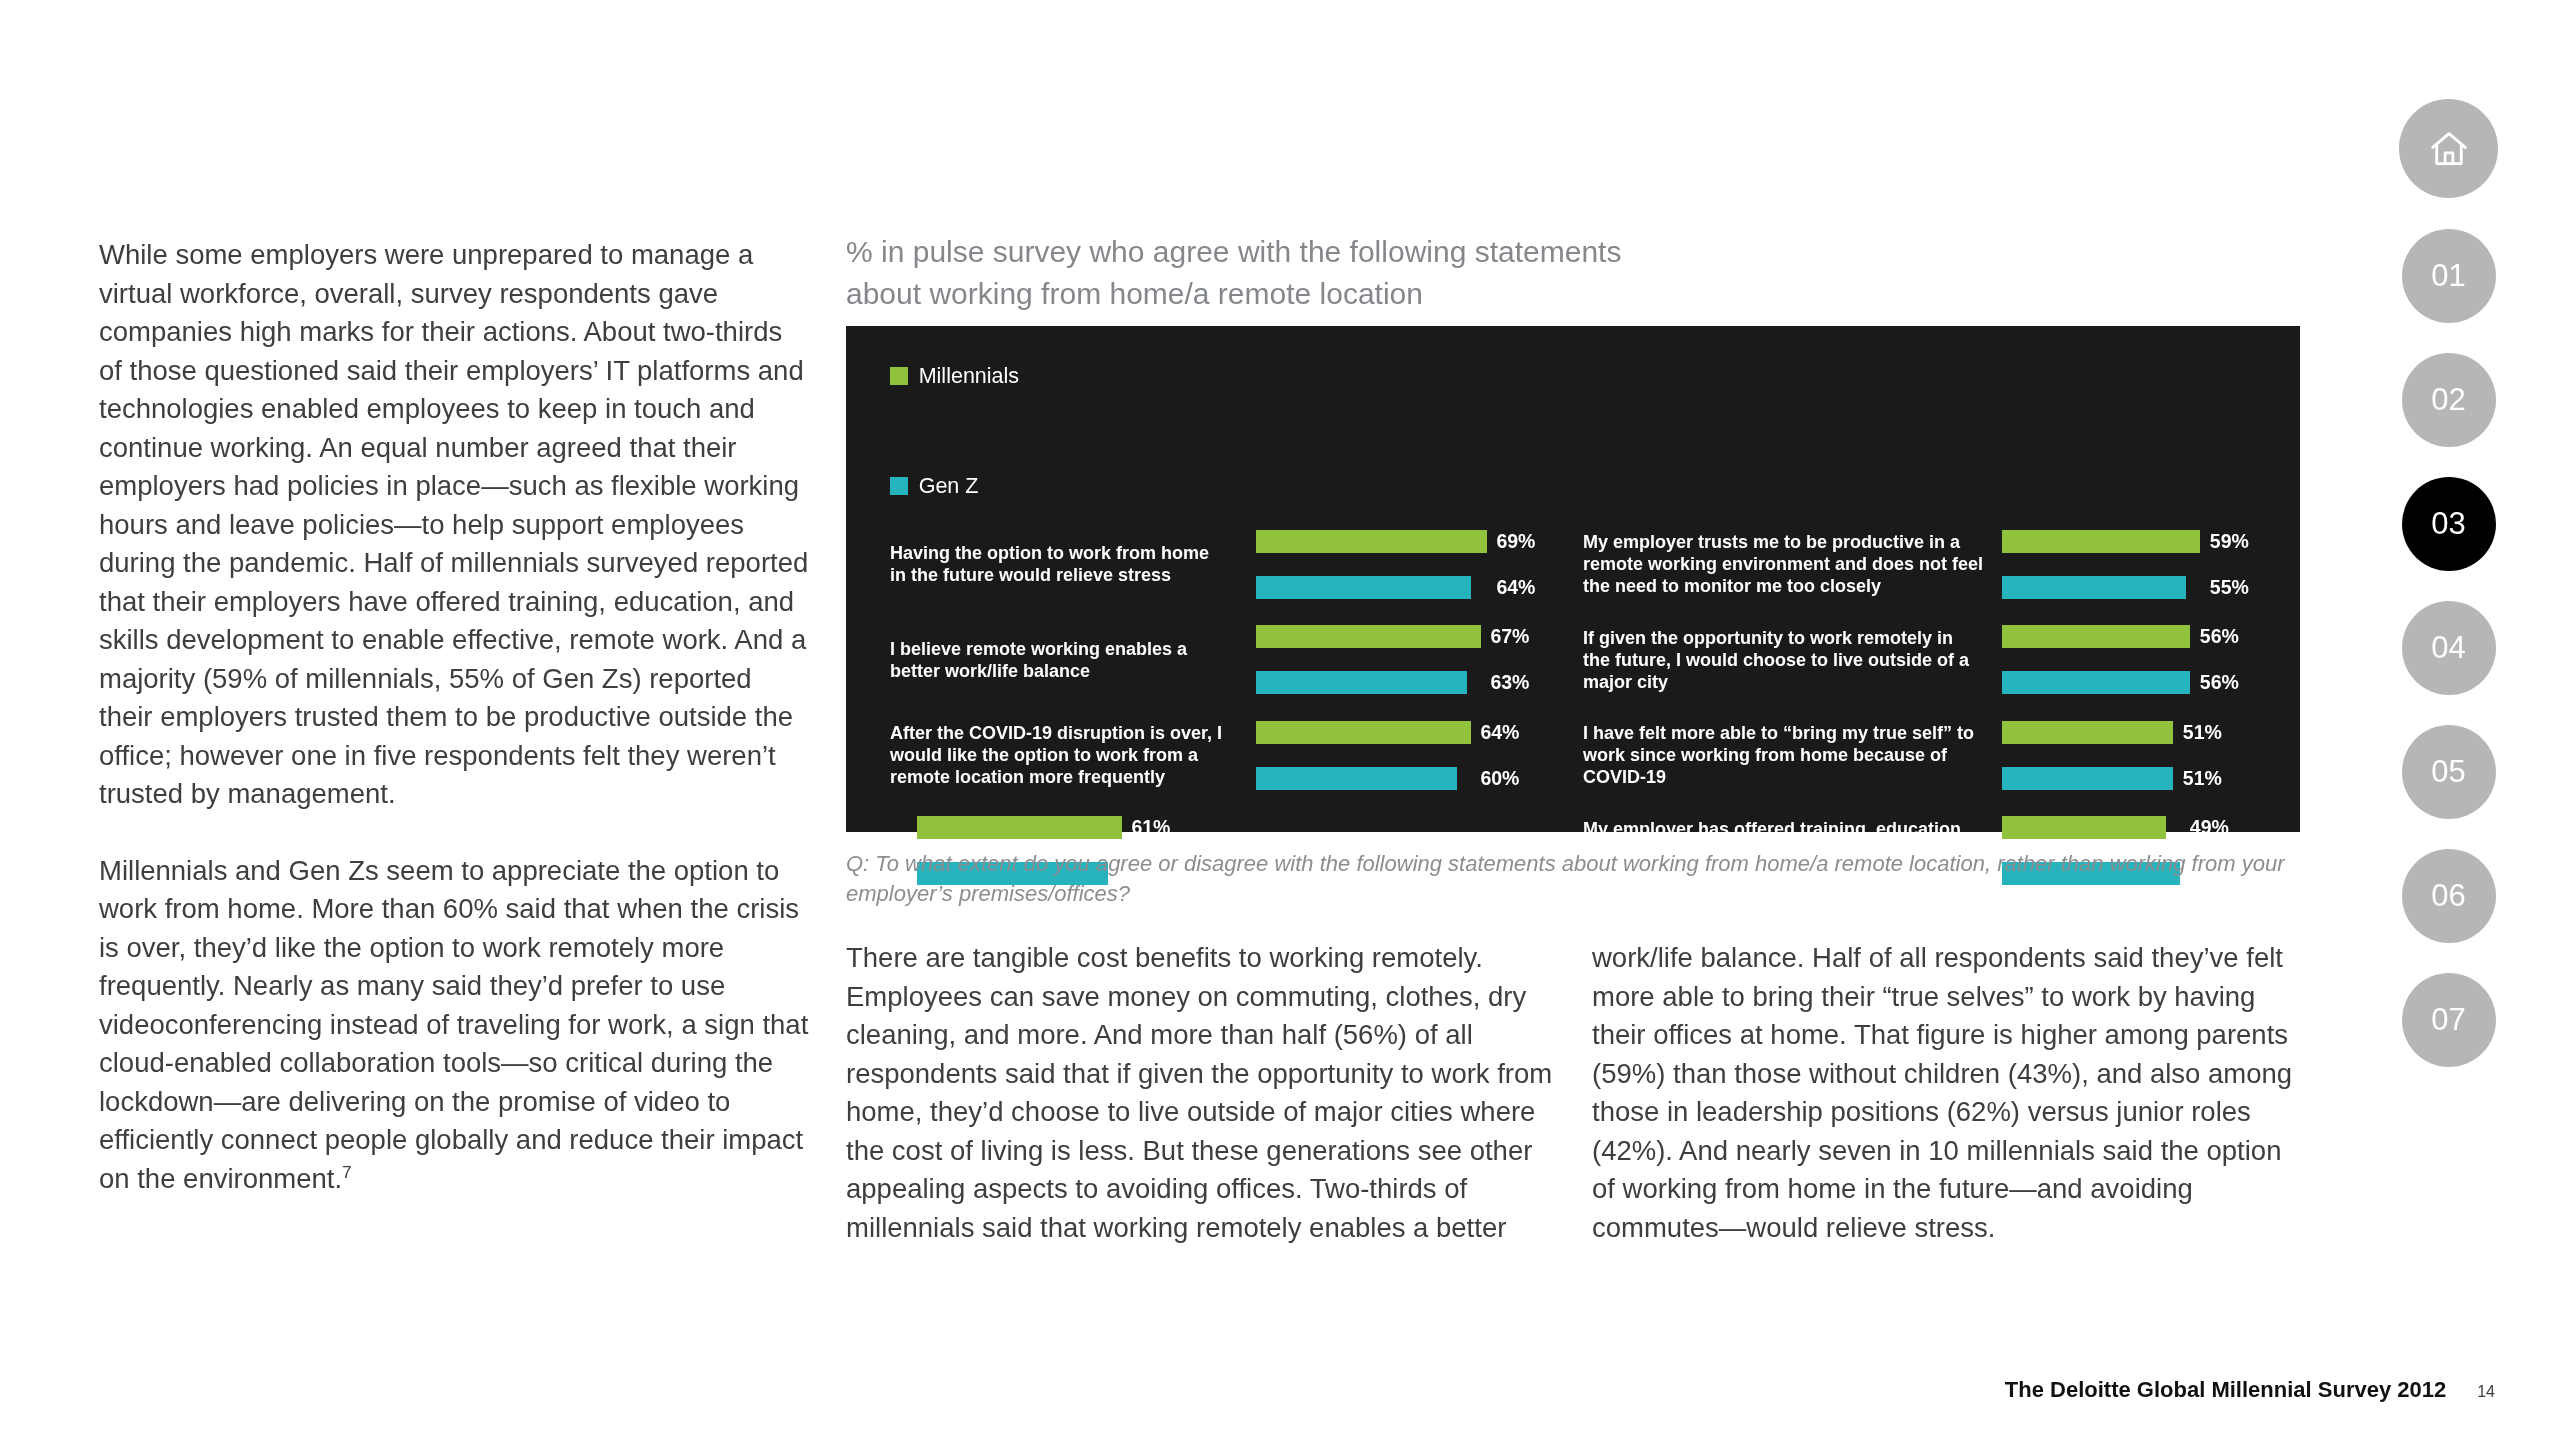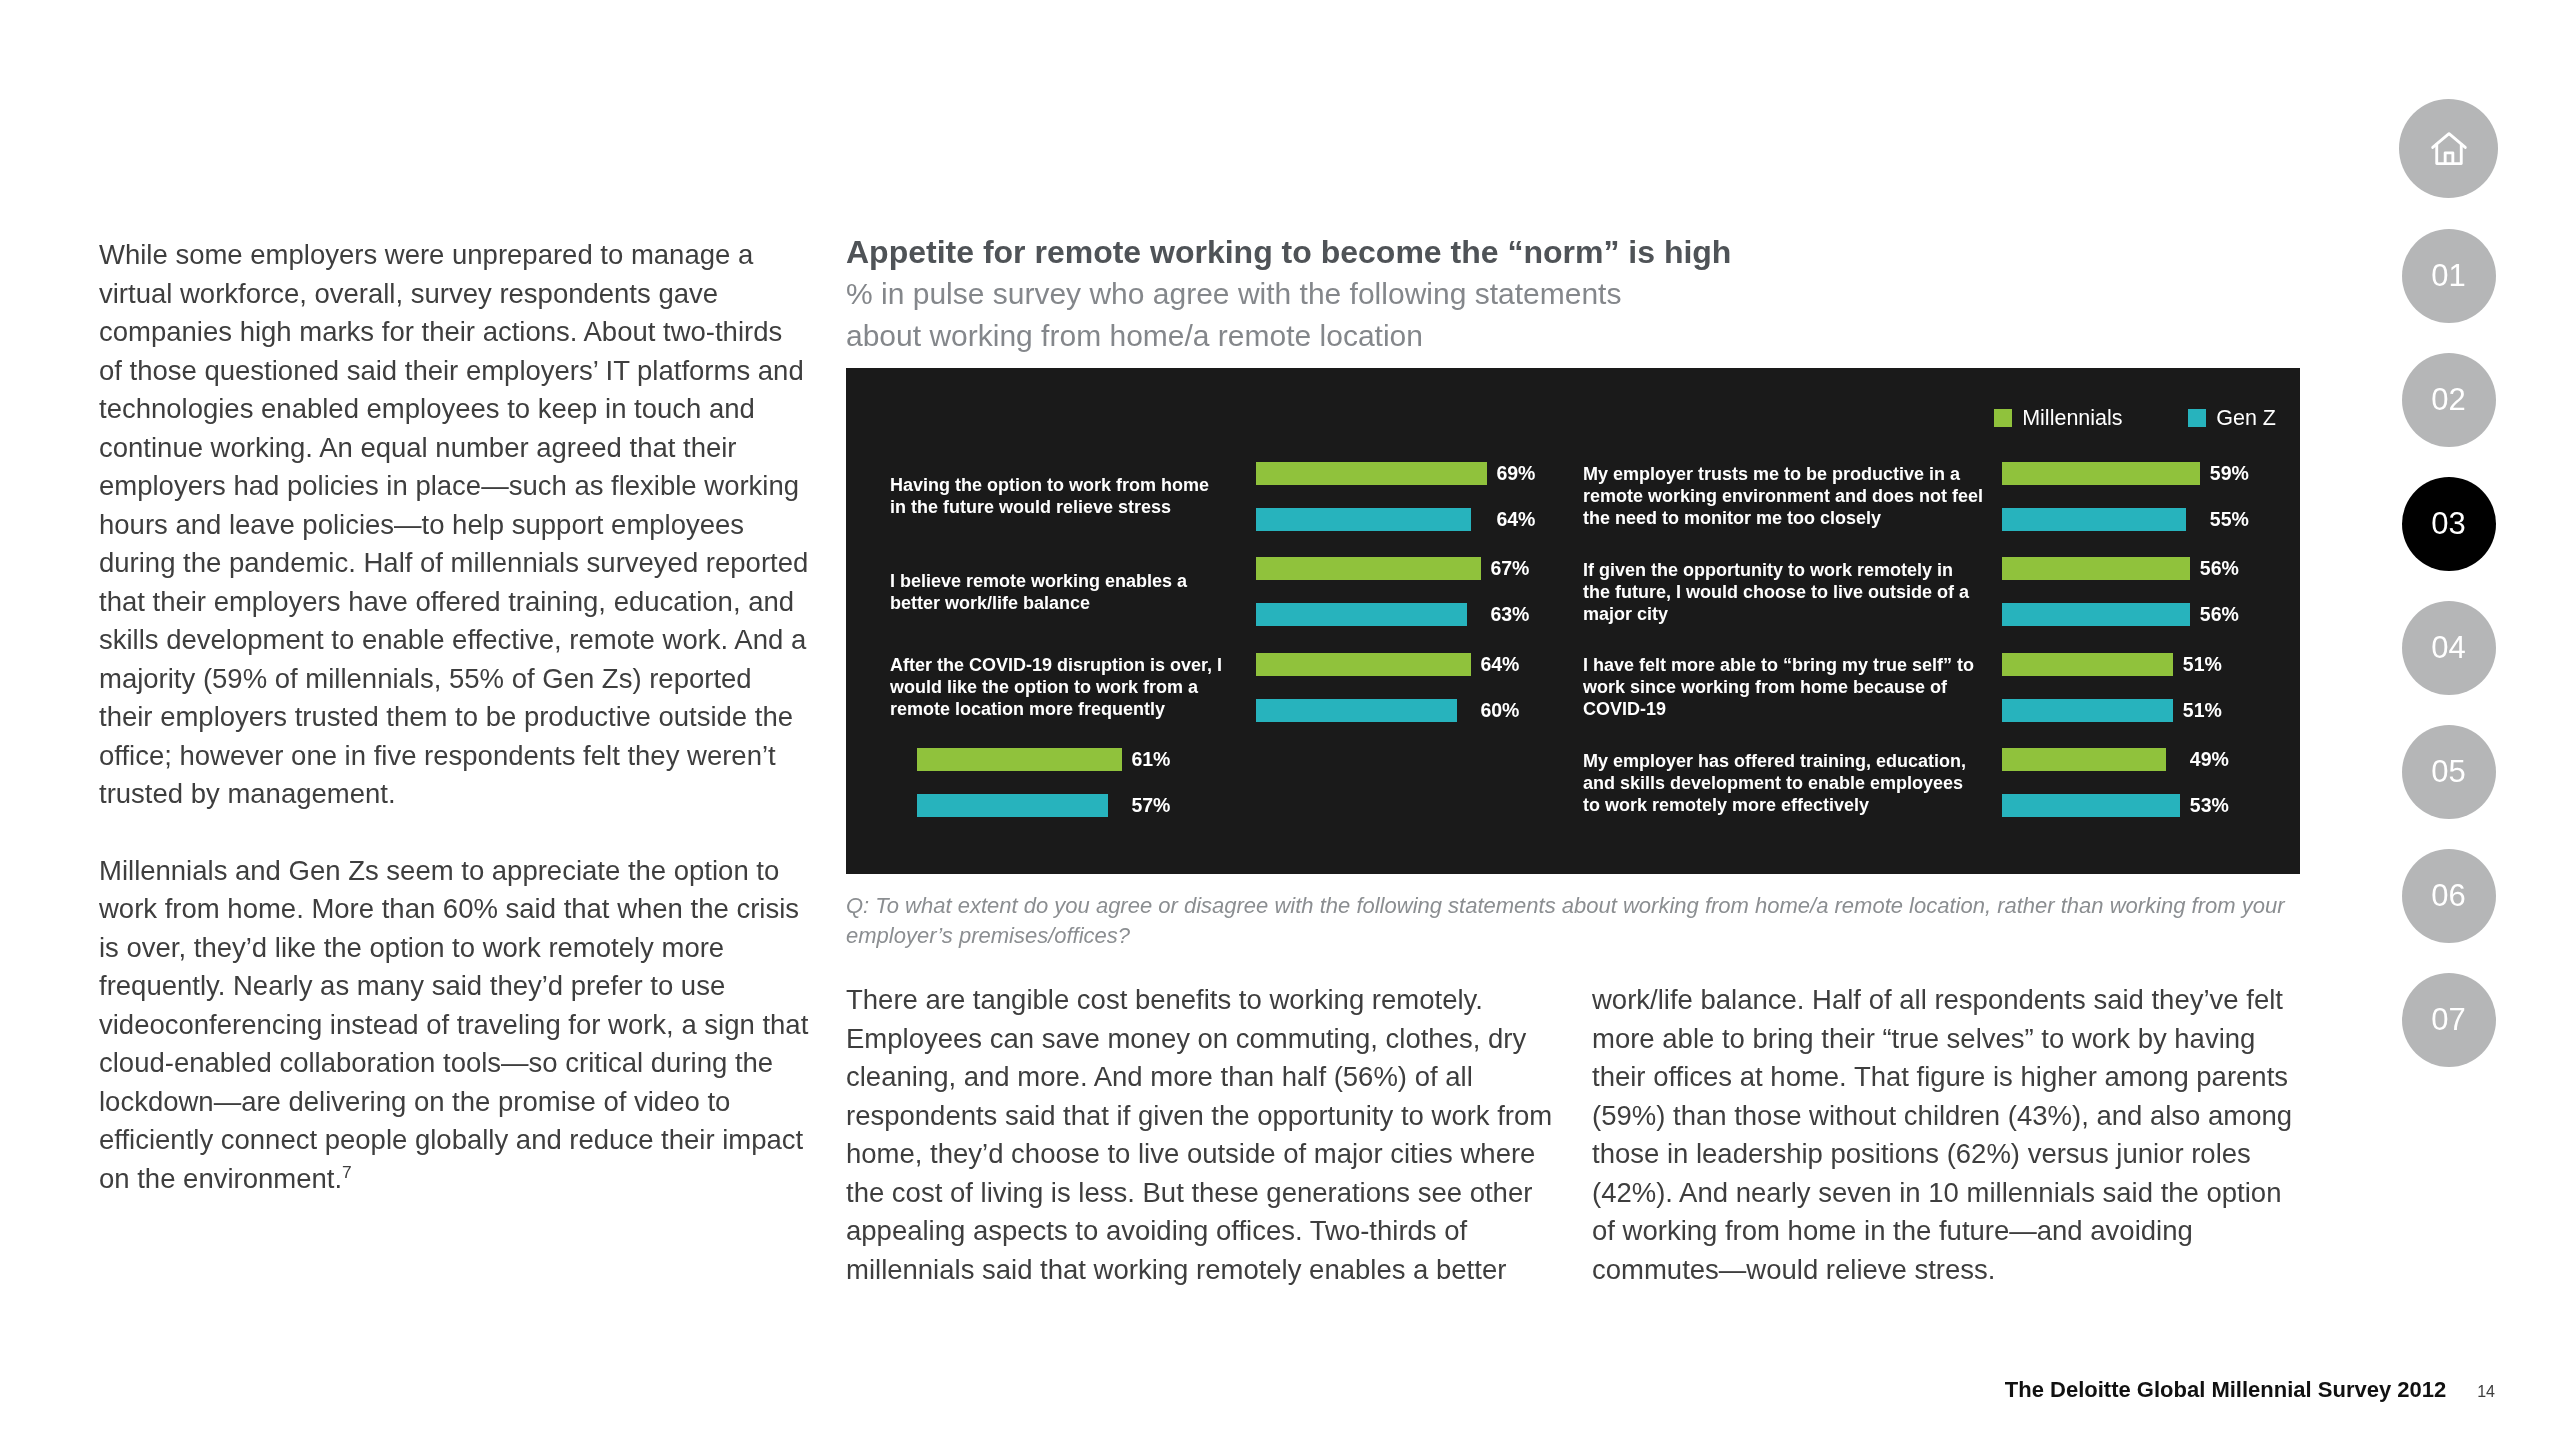--- a/index.html
+++ b/index.html
@@ -19,21 +19,21 @@
 
   
   .chart-area { position:absolute; left:846px; top:231px; width:1454px; }
   .chart-title { font-size:32px; line-height:42px; font-weight:700; color:#4f5357; }
   .chart-subtitle { font-size:30px; line-height:42px; font-weight:400; color:#84878b; white-space:pre-line; }
 
   .chart-panel {
     margin-top:10.7px; width:1454px; height:506px;
     background:#1a1a1a; padding:38px 24px 0 44px;
   }
-  .legend { display:flex; justify-content:flex-end; gap:65px; }
+  .legend { display:flex; justify-content:flex-end; gap:85px;flex-direction:column; }
   .legend-item { display:flex; align-items:center; gap:10.7px; }
   .swatch { width:18px; height:18px; display:inline-block; }
   .swatch.millennials { background:var(--c-m,#90c23c); }
   .swatch.genz { background:var(--c-g,#27b3bd); }
   .legend-label { color:#ffffff; font-size:21.5px; }
 
   .chart-cols { display:flex; margin-top:29.5px; }
   .chart-col { flex:1; display:flex; flex-direction:column; }
   .bar-group { display:flex; align-items:center; height:72px; margin-bottom:23.5px; }
   .bar-label { color:#ffffff; font-weight:700; font-size:18px; line-height:22px; }
@@ -75,21 +75,20 @@
 <body>
 
 <main class="page">
 
   <section class="intro">
     <p>While some employers were unprepared to manage a virtual workforce, overall, survey respondents gave companies high marks for their actions. About two-thirds of those questioned said their employers’ IT platforms and technologies enabled employees to keep in touch and continue working. An equal number agreed that their employers had policies in place—such as flexible working hours and leave policies—to help support employees during the pandemic. Half of millennials surveyed reported that their employers have offered training, education, and skills development to enable effective, remote work. And a majority (59% of millennials, 55% of Gen Zs) reported their employers trusted them to be productive outside the office; however one in five respondents felt they weren’t trusted by management.</p>
     <p><span>Millennials and Gen Zs seem to appreciate the option to work from home. More than 60% said that when the crisis is over, they’d like the option to work remotely more frequently. Nearly as many said they’d prefer to use videoconferencing instead of traveling for work, a sign that cloud-enabled collaboration tools—so critical during the lockdown—are delivering on the promise of video to efficiently connect people globally and reduce their impact on the environment.</span><sup>7</sup></p>
   </section>
 
   <section class="chart-area">
-    <h2 class="chart-title">Appetite for remote working to become the “norm” is high</h2>
     <p class="chart-subtitle">% in pulse survey who agree with the following statements
 about working from home/a remote location</p>
 
     <div class="chart-panel" style="background: rgb(26, 26, 26);">
       <div class="legend">
         <div class="legend-item">
           <span class="swatch millennials"></span>
           <span class="legend-label">Millennials</span>
         </div>
         <div class="legend-item">

